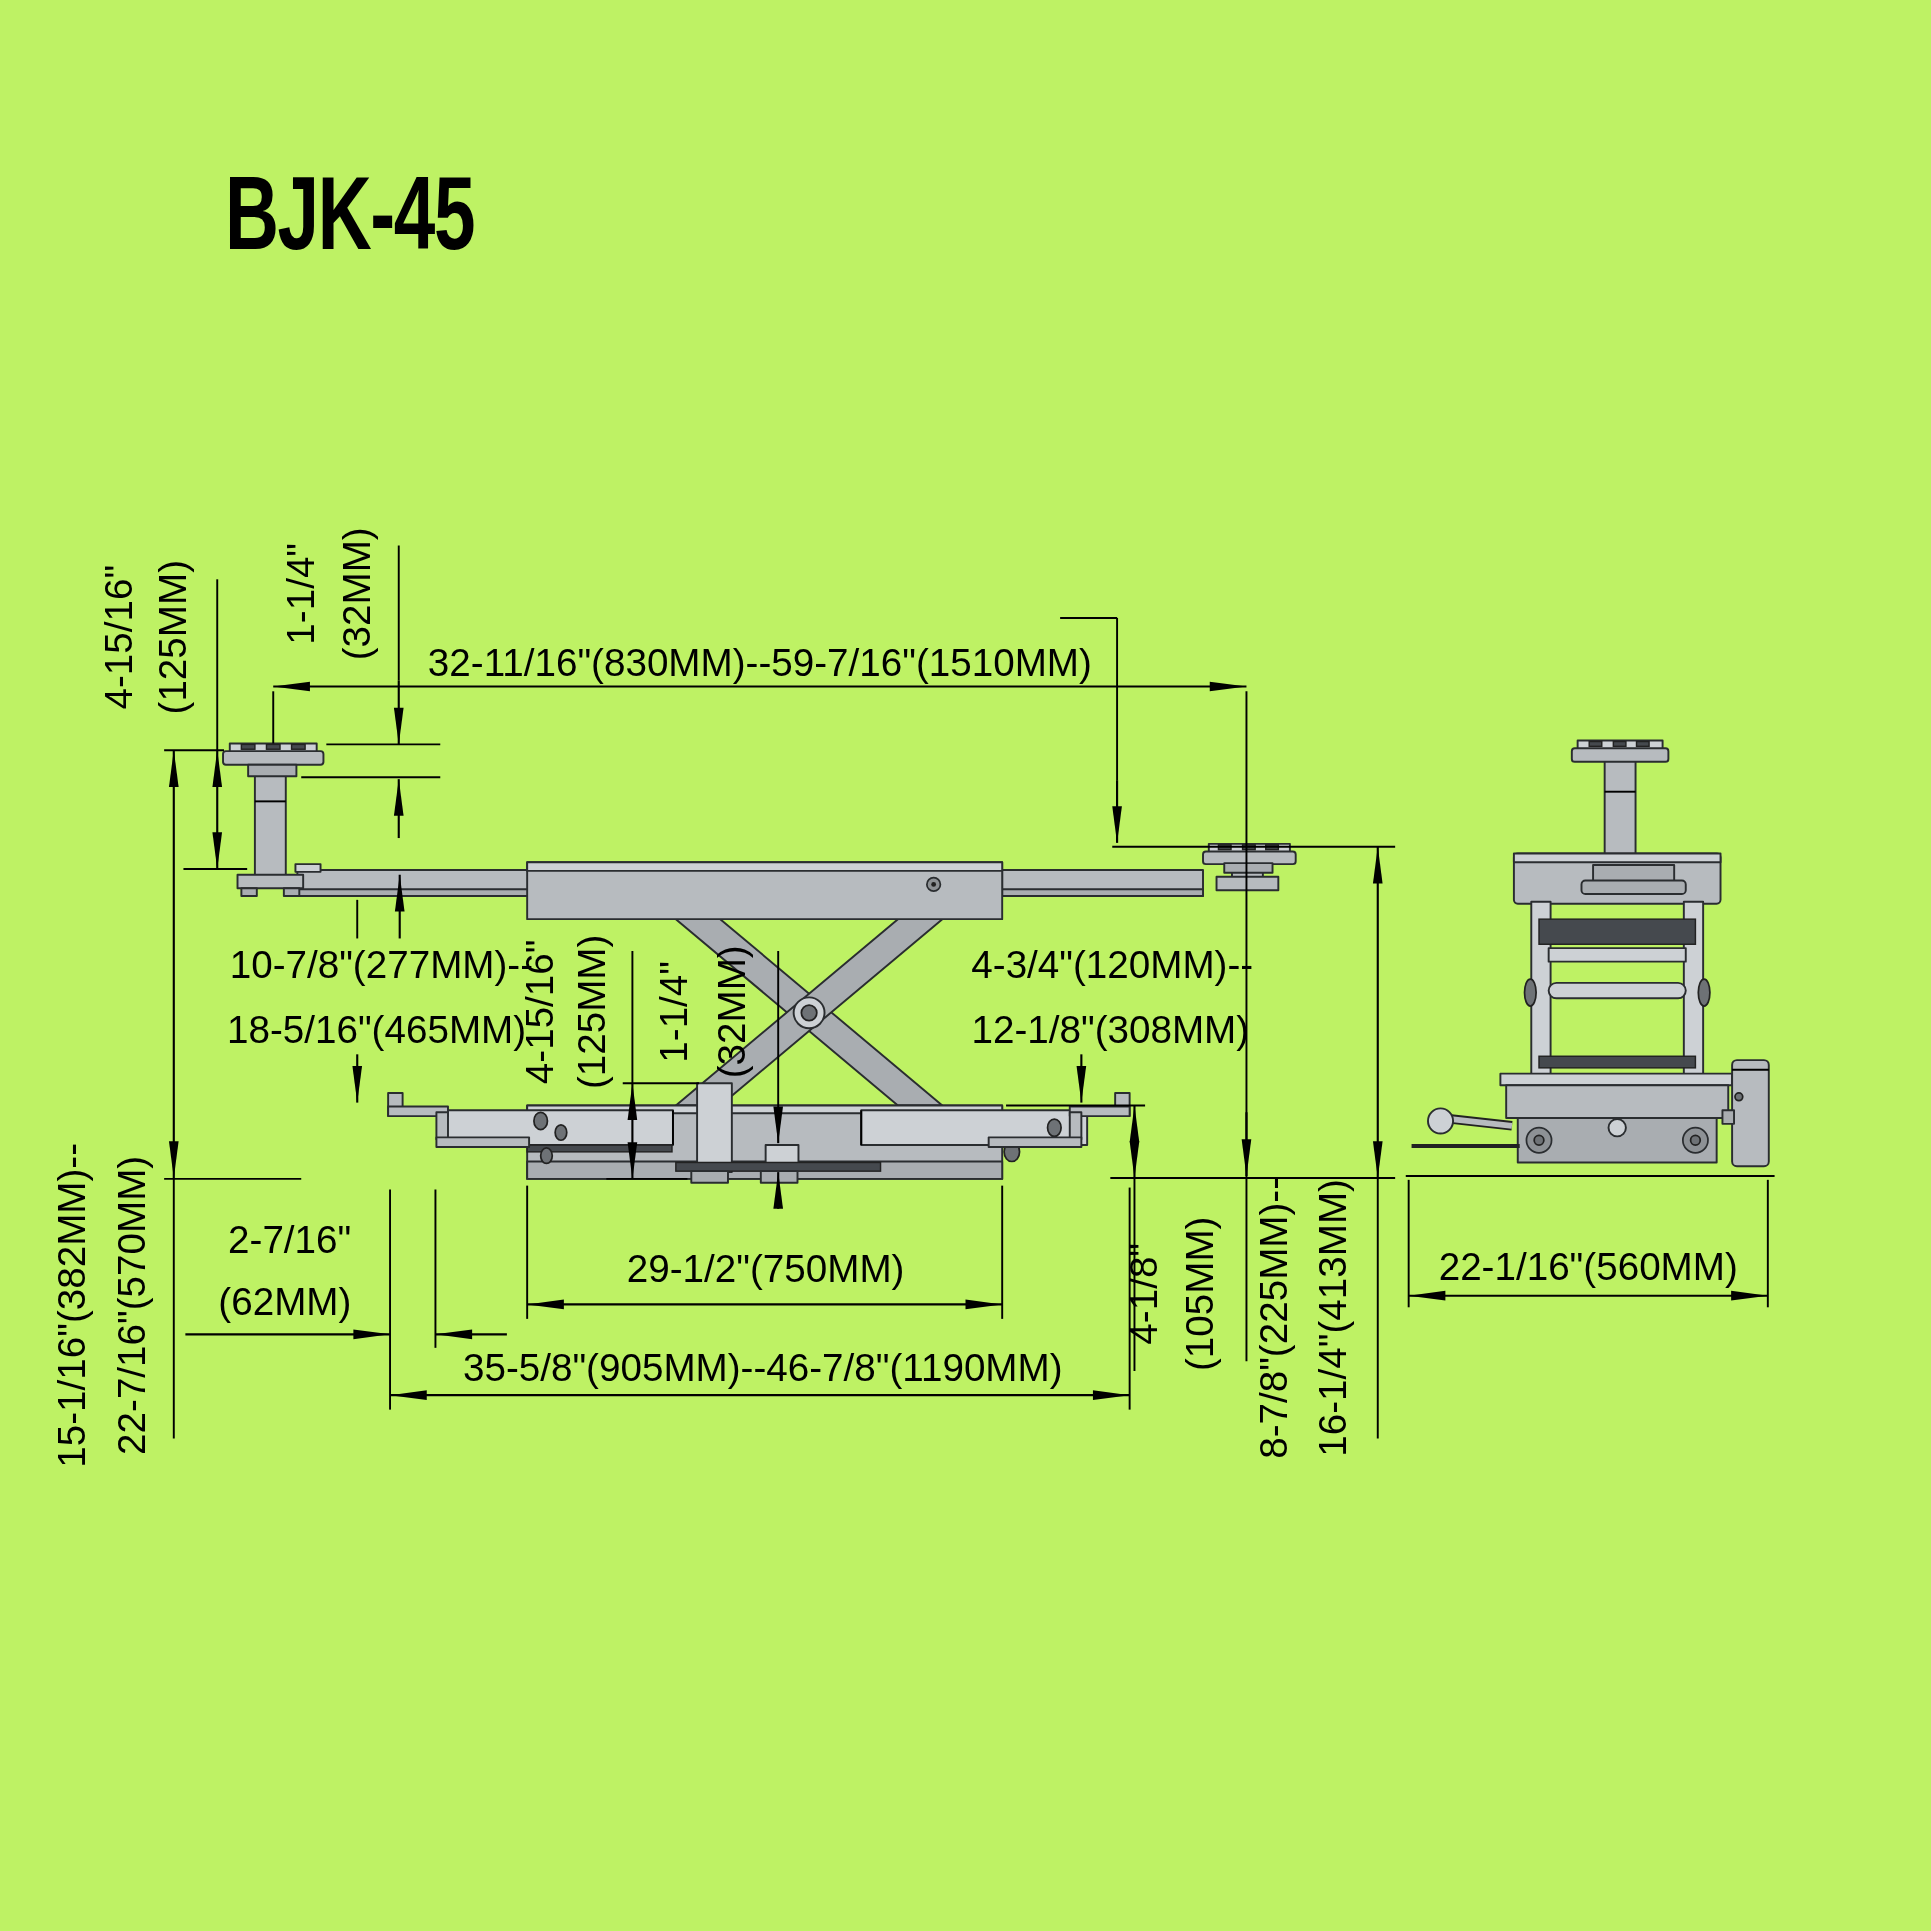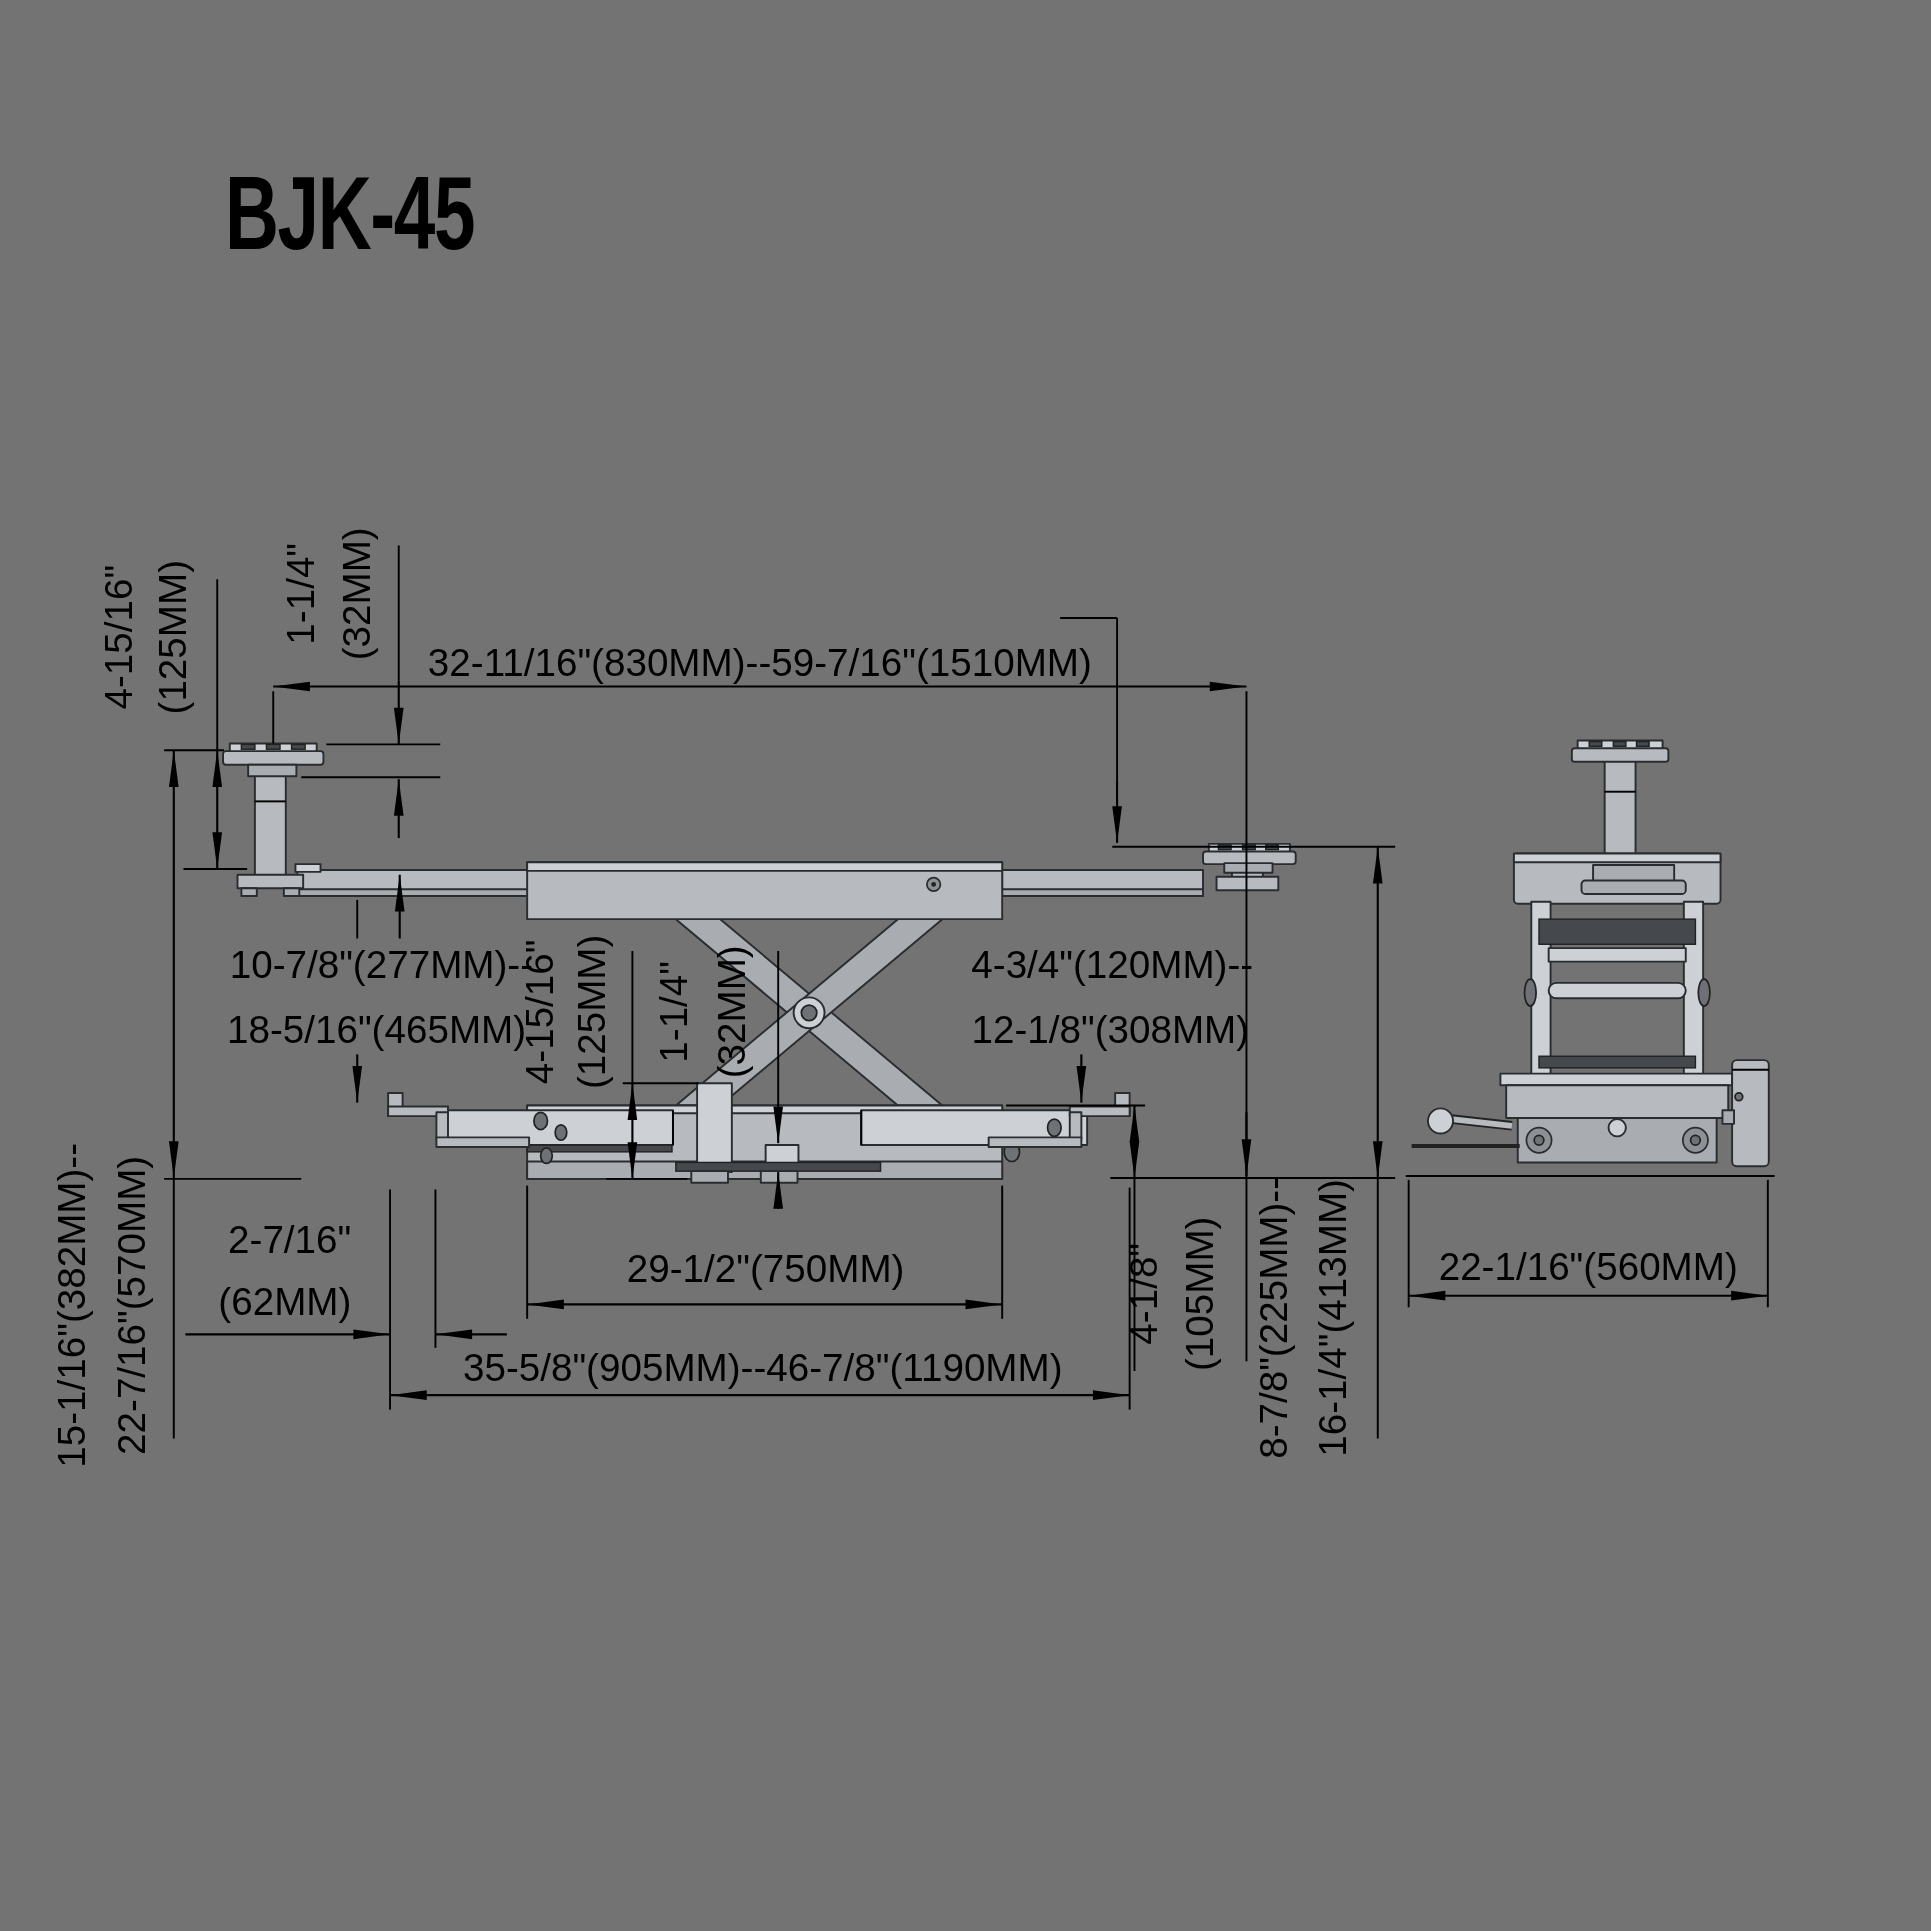--- a/index.html
+++ b/index.html
@@ -1,16 +1,16 @@
 <!DOCTYPE html>
 <html><head>
 <meta charset="utf-8">
 <style>
   html,body{margin:0;padding:0;background:#ffffff;}
-  .canvas-wrap{width:1931px;height:1931px;background:#737373;position:relative;}
+  .canvas-wrap{width:1931px;height:1931px;background:#bef264;position:relative;}
   svg{display:block;}
   text{font-family:"Liberation Sans",sans-serif;fill:#000;}
   .title-text{font-size:108px;font-weight:bold;letter-spacing:-2px;}
   .dim{font-size:40px;}
   .dimc{text-anchor:middle;}
   .dl{stroke:#000;stroke-width:2.2;fill:none;}
   .ext{stroke:#000;stroke-width:2;fill:none;}
   .part{stroke:#2a2d30;stroke-width:2;fill:#b7bbbf;stroke-linejoin:round;}
   .part-light{stroke:#2a2d30;stroke-width:2;fill:#cdd1d5;stroke-linejoin:round;}
   .part-mid{stroke:#2a2d30;stroke-width:2;fill:#a9adb1;stroke-linejoin:round;}

